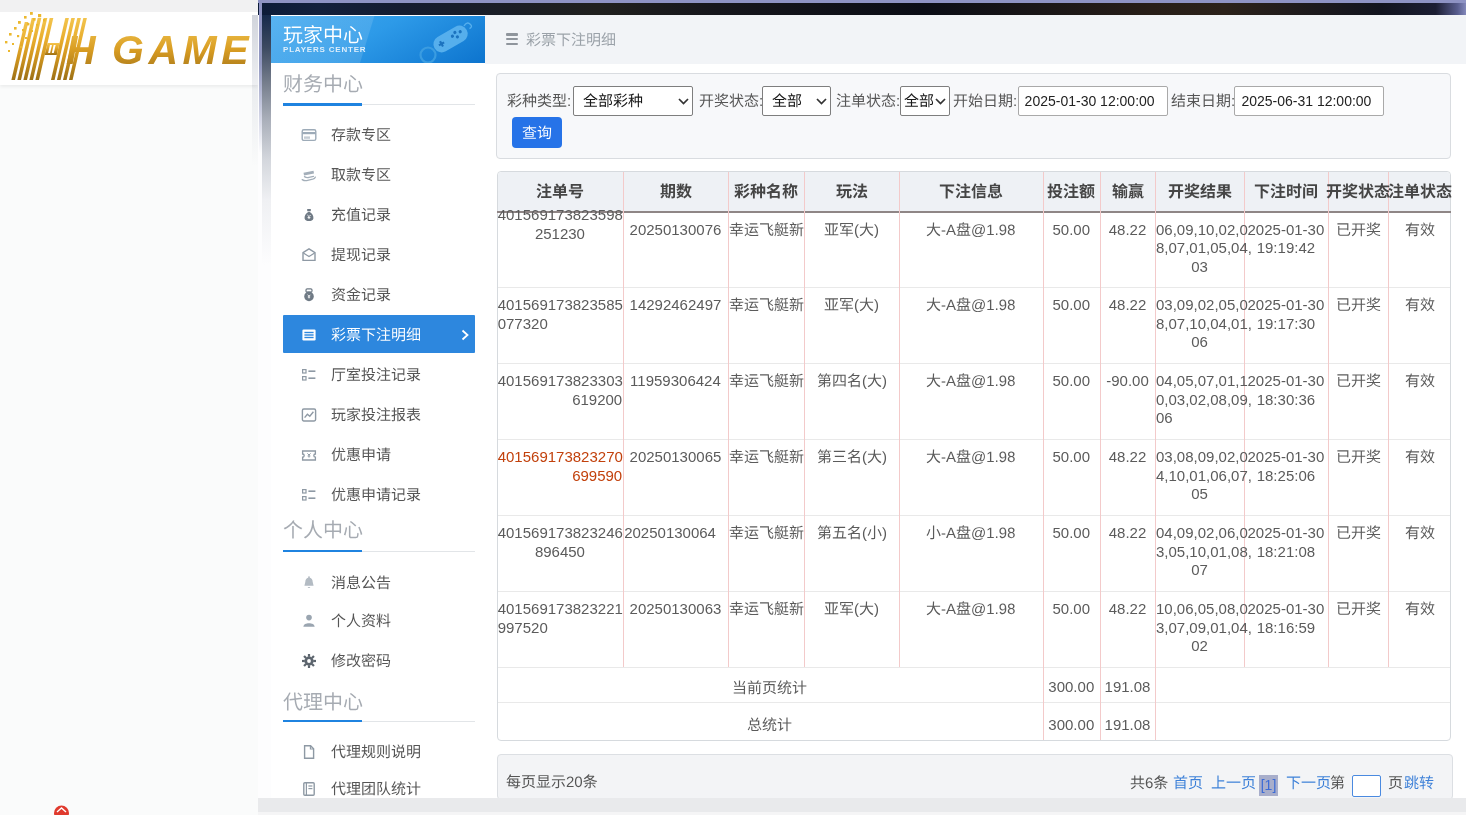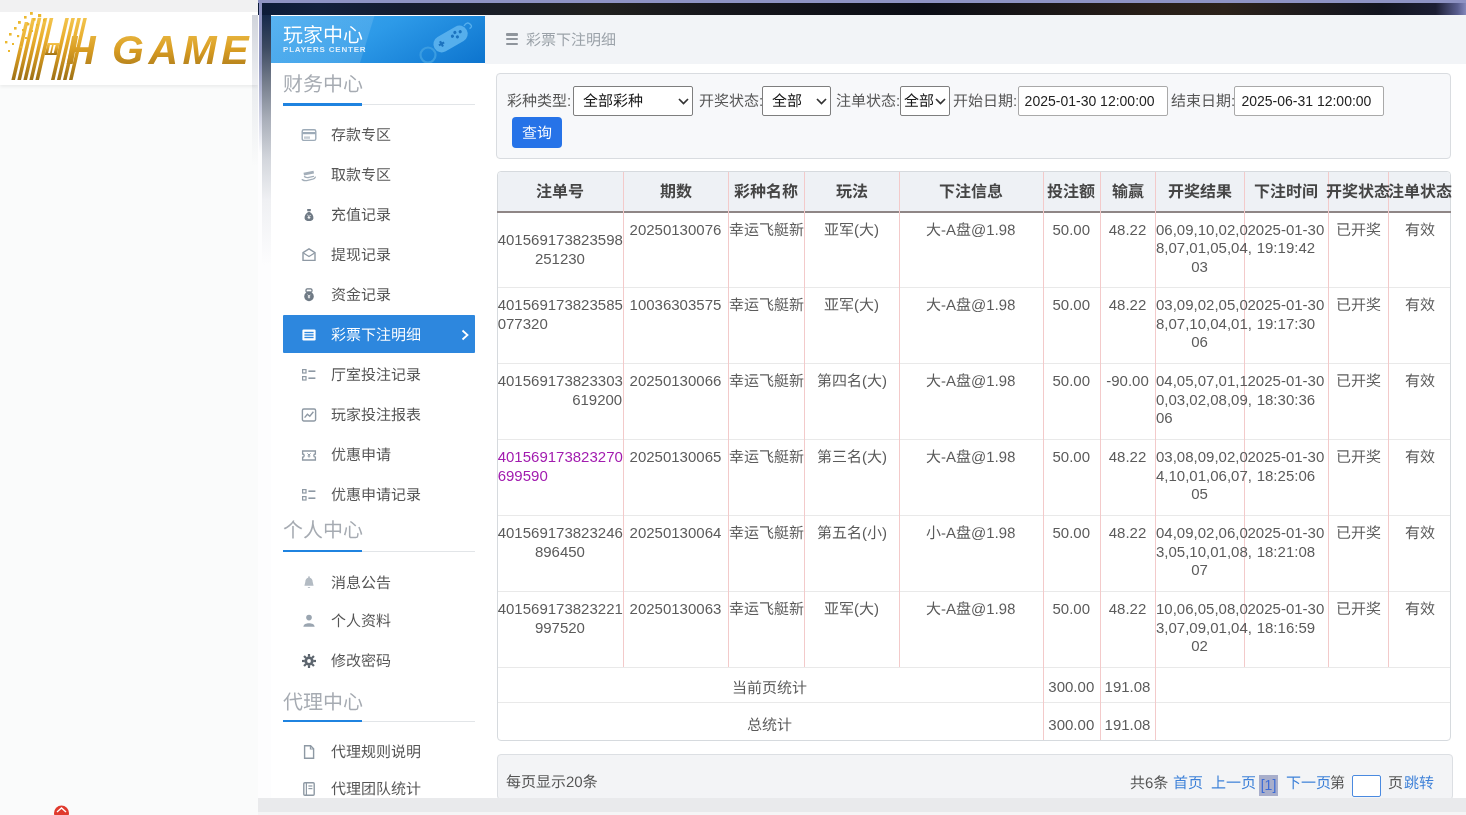--- a/index.html
+++ b/index.html
@@ -608,21 +608,21 @@
     <use href="#gB5956" transform="translate(16.0 0) scale(0.01600 -0.01600)"></use>
     <use href="#gB72B6" transform="translate(32.0 0) scale(0.01600 -0.01600)"></use>
     <use href="#gB6001" transform="translate(48.0 0) scale(0.01600 -0.01600)"></use>
   </svg>
 <svg style="position:absolute;left:1387.8px;top:181.3px;" width="64.0" height="20.8" viewBox="0 -16.0 64.0 20.8" fill="#454545">
     <use href="#gB6CE8" transform="translate(0.0 0) scale(0.01600 -0.01600)"></use>
     <use href="#gB5355" transform="translate(16.0 0) scale(0.01600 -0.01600)"></use>
     <use href="#gB72B6" transform="translate(32.0 0) scale(0.01600 -0.01600)"></use>
     <use href="#gB6001" transform="translate(48.0 0) scale(0.01600 -0.01600)"></use>
   </svg>
-<div style="position:absolute;left:497.7px;top:231px;width:124.50000000000006px;height:60px;font:15px 'Liberation Sans',sans-serif;line-height:18.6px;color:#5b5b5b;text-align:center">401569173823598<br>251230</div>
+<div style="position:absolute;left:497.7px;top:206px;width:124.50000000000006px;height:60px;font:15px 'Liberation Sans',sans-serif;line-height:18.6px;color:#5b5b5b;text-align:center">401569173823598<br>251230</div>
 <div style="position:absolute;left:624.2px;top:220.6px;width:102.5px;height:60px;font:15px 'Liberation Sans',sans-serif;line-height:18.6px;color:#5b5b5b;text-align:center">20250130076</div>
 <svg style="position:absolute;left:728.5px;top:219.5px;" width="75.0" height="19.5" viewBox="0 -15.0 75.0 19.5" fill="#5b5b5b">
     <use href="#gR5E78" transform="translate(0.0 0) scale(0.01500 -0.01500)"></use>
     <use href="#gR8FD0" transform="translate(15.0 0) scale(0.01500 -0.01500)"></use>
     <use href="#gR98DE" transform="translate(30.0 0) scale(0.01500 -0.01500)"></use>
     <use href="#gR8247" transform="translate(45.0 0) scale(0.01500 -0.01500)"></use>
     <use href="#gR65B0" transform="translate(60.0 0) scale(0.01500 -0.01500)"></use>
   </svg>
 <svg style="position:absolute;left:824.1px;top:219.5px;" width="55.0" height="19.5" viewBox="0 -15.0 55.0 19.5" fill="#5b5b5b">
     <use href="#gR4E9A" transform="translate(0.0 0) scale(0.01500 -0.01500)"></use>
@@ -649,21 +649,21 @@
 <svg style="position:absolute;left:1335.6px;top:219.5px;" width="45.0" height="19.5" viewBox="0 -15.0 45.0 19.5" fill="#5b5b5b">
     <use href="#gR5DF2" transform="translate(0.0 0) scale(0.01500 -0.01500)"></use>
     <use href="#gR5F00" transform="translate(15.0 0) scale(0.01500 -0.01500)"></use>
     <use href="#gR5956" transform="translate(30.0 0) scale(0.01500 -0.01500)"></use>
   </svg>
 <svg style="position:absolute;left:1404.8px;top:219.5px;" width="30.0" height="19.5" viewBox="0 -15.0 30.0 19.5" fill="#5b5b5b">
     <use href="#gR6709" transform="translate(0.0 0) scale(0.01500 -0.01500)"></use>
     <use href="#gR6548" transform="translate(15.0 0) scale(0.01500 -0.01500)"></use>
   </svg>
 <div style="position:absolute;left:497.7px;top:296.2px;width:124.50000000000006px;height:60px;font:15px 'Liberation Sans',sans-serif;line-height:18.6px;color:#5b5b5b;text-align:left">401569173823585<br>077320</div>
-<div style="position:absolute;left:624.2px;top:296.2px;width:102.5px;height:60px;font:15px 'Liberation Sans',sans-serif;line-height:18.6px;color:#5b5b5b;text-align:center">10036303575</div>
+<div style="position:absolute;left:624.2px;top:296.2px;width:102.5px;height:60px;font:15px 'Liberation Sans',sans-serif;line-height:18.6px;color:#5b5b5b;text-align:center">14292462497</div>
 <svg style="position:absolute;left:728.5px;top:295.1px;" width="75.0" height="19.5" viewBox="0 -15.0 75.0 19.5" fill="#5b5b5b">
     <use href="#gR5E78" transform="translate(0.0 0) scale(0.01500 -0.01500)"></use>
     <use href="#gR8FD0" transform="translate(15.0 0) scale(0.01500 -0.01500)"></use>
     <use href="#gR98DE" transform="translate(30.0 0) scale(0.01500 -0.01500)"></use>
     <use href="#gR8247" transform="translate(45.0 0) scale(0.01500 -0.01500)"></use>
     <use href="#gR65B0" transform="translate(60.0 0) scale(0.01500 -0.01500)"></use>
   </svg>
 <svg style="position:absolute;left:824.1px;top:295.1px;" width="55.0" height="19.5" viewBox="0 -15.0 55.0 19.5" fill="#5b5b5b">
     <use href="#gR4E9A" transform="translate(0.0 0) scale(0.01500 -0.01500)"></use>
     <use href="#gR519B" transform="translate(15.0 0) scale(0.01500 -0.01500)"></use>
@@ -689,21 +689,21 @@
 <svg style="position:absolute;left:1335.6px;top:295.1px;" width="45.0" height="19.5" viewBox="0 -15.0 45.0 19.5" fill="#5b5b5b">
     <use href="#gR5DF2" transform="translate(0.0 0) scale(0.01500 -0.01500)"></use>
     <use href="#gR5F00" transform="translate(15.0 0) scale(0.01500 -0.01500)"></use>
     <use href="#gR5956" transform="translate(30.0 0) scale(0.01500 -0.01500)"></use>
   </svg>
 <svg style="position:absolute;left:1404.8px;top:295.1px;" width="30.0" height="19.5" viewBox="0 -15.0 30.0 19.5" fill="#5b5b5b">
     <use href="#gR6709" transform="translate(0.0 0) scale(0.01500 -0.01500)"></use>
     <use href="#gR6548" transform="translate(15.0 0) scale(0.01500 -0.01500)"></use>
   </svg>
 <div style="position:absolute;left:497.7px;top:372.2px;width:124.50000000000006px;height:60px;font:15px 'Liberation Sans',sans-serif;line-height:18.6px;color:#5b5b5b;text-align:right">401569173823303<br>619200</div>
-<div style="position:absolute;left:624.2px;top:372.2px;width:102.5px;height:60px;font:15px 'Liberation Sans',sans-serif;line-height:18.6px;color:#5b5b5b;text-align:center">20250130066</div>
+<div style="position:absolute;left:624.2px;top:372.2px;width:102.5px;height:60px;font:15px 'Liberation Sans',sans-serif;line-height:18.6px;color:#5b5b5b;text-align:center">11959306424</div>
 <svg style="position:absolute;left:728.5px;top:371.1px;" width="75.0" height="19.5" viewBox="0 -15.0 75.0 19.5" fill="#5b5b5b">
     <use href="#gR5E78" transform="translate(0.0 0) scale(0.01500 -0.01500)"></use>
     <use href="#gR8FD0" transform="translate(15.0 0) scale(0.01500 -0.01500)"></use>
     <use href="#gR98DE" transform="translate(30.0 0) scale(0.01500 -0.01500)"></use>
     <use href="#gR8247" transform="translate(45.0 0) scale(0.01500 -0.01500)"></use>
     <use href="#gR65B0" transform="translate(60.0 0) scale(0.01500 -0.01500)"></use>
   </svg>
 <svg style="position:absolute;left:816.6px;top:371.1px;" width="70.0" height="19.5" viewBox="0 -15.0 70.0 19.5" fill="#5b5b5b">
     <use href="#gR7B2C" transform="translate(0.0 0) scale(0.01500 -0.01500)"></use>
     <use href="#gR56DB" transform="translate(15.0 0) scale(0.01500 -0.01500)"></use>
@@ -729,21 +729,21 @@
 <div style="position:absolute;left:1245.1px;top:372.2px;width:81.60000000000014px;height:60px;font:15px 'Liberation Sans',sans-serif;line-height:18.6px;color:#5b5b5b;text-align:center">2025-01-30<br>18:30:36</div>
 <svg style="position:absolute;left:1335.6px;top:371.1px;" width="45.0" height="19.5" viewBox="0 -15.0 45.0 19.5" fill="#5b5b5b">
     <use href="#gR5DF2" transform="translate(0.0 0) scale(0.01500 -0.01500)"></use>
     <use href="#gR5F00" transform="translate(15.0 0) scale(0.01500 -0.01500)"></use>
     <use href="#gR5956" transform="translate(30.0 0) scale(0.01500 -0.01500)"></use>
   </svg>
 <svg style="position:absolute;left:1404.8px;top:371.1px;" width="30.0" height="19.5" viewBox="0 -15.0 30.0 19.5" fill="#5b5b5b">
     <use href="#gR6709" transform="translate(0.0 0) scale(0.01500 -0.01500)"></use>
     <use href="#gR6548" transform="translate(15.0 0) scale(0.01500 -0.01500)"></use>
   </svg>
-<div style="position:absolute;left:497.7px;top:448.2px;width:124.50000000000006px;height:60px;font:15px 'Liberation Sans',sans-serif;line-height:18.6px;color:#a21caf;text-align:left">401569173823270<br>699590</div>
+<div style="position:absolute;left:497.7px;top:448.2px;width:124.50000000000006px;height:60px;font:15px 'Liberation Sans',sans-serif;line-height:18.6px;color:#c2410c;text-align:right">401569173823270<br>699590</div>
 <div style="position:absolute;left:624.2px;top:448.2px;width:102.5px;height:60px;font:15px 'Liberation Sans',sans-serif;line-height:18.6px;color:#5b5b5b;text-align:center">20250130065</div>
 <svg style="position:absolute;left:728.5px;top:447.1px;" width="75.0" height="19.5" viewBox="0 -15.0 75.0 19.5" fill="#5b5b5b">
     <use href="#gR5E78" transform="translate(0.0 0) scale(0.01500 -0.01500)"></use>
     <use href="#gR8FD0" transform="translate(15.0 0) scale(0.01500 -0.01500)"></use>
     <use href="#gR98DE" transform="translate(30.0 0) scale(0.01500 -0.01500)"></use>
     <use href="#gR8247" transform="translate(45.0 0) scale(0.01500 -0.01500)"></use>
     <use href="#gR65B0" transform="translate(60.0 0) scale(0.01500 -0.01500)"></use>
   </svg>
 <svg style="position:absolute;left:816.6px;top:447.1px;" width="70.0" height="19.5" viewBox="0 -15.0 70.0 19.5" fill="#5b5b5b">
     <use href="#gR7B2C" transform="translate(0.0 0) scale(0.01500 -0.01500)"></use>
@@ -771,21 +771,21 @@
 <svg style="position:absolute;left:1335.6px;top:447.1px;" width="45.0" height="19.5" viewBox="0 -15.0 45.0 19.5" fill="#5b5b5b">
     <use href="#gR5DF2" transform="translate(0.0 0) scale(0.01500 -0.01500)"></use>
     <use href="#gR5F00" transform="translate(15.0 0) scale(0.01500 -0.01500)"></use>
     <use href="#gR5956" transform="translate(30.0 0) scale(0.01500 -0.01500)"></use>
   </svg>
 <svg style="position:absolute;left:1404.8px;top:447.1px;" width="30.0" height="19.5" viewBox="0 -15.0 30.0 19.5" fill="#5b5b5b">
     <use href="#gR6709" transform="translate(0.0 0) scale(0.01500 -0.01500)"></use>
     <use href="#gR6548" transform="translate(15.0 0) scale(0.01500 -0.01500)"></use>
   </svg>
 <div style="position:absolute;left:497.7px;top:524.2px;width:124.50000000000006px;height:60px;font:15px 'Liberation Sans',sans-serif;line-height:18.6px;color:#5b5b5b;text-align:center">401569173823246<br>896450</div>
-<div style="position:absolute;left:624.2px;top:524.2px;width:102.5px;height:60px;font:15px 'Liberation Sans',sans-serif;line-height:18.6px;color:#5b5b5b;text-align:center">20250130064</div>
+<div style="position:absolute;left:624.2px;top:524.2px;width:102.5px;height:60px;font:15px 'Liberation Sans',sans-serif;line-height:18.6px;color:#5b5b5b;text-align:left">20250130064</div>
 <svg style="position:absolute;left:728.5px;top:523.1px;" width="75.0" height="19.5" viewBox="0 -15.0 75.0 19.5" fill="#5b5b5b">
     <use href="#gR5E78" transform="translate(0.0 0) scale(0.01500 -0.01500)"></use>
     <use href="#gR8FD0" transform="translate(15.0 0) scale(0.01500 -0.01500)"></use>
     <use href="#gR98DE" transform="translate(30.0 0) scale(0.01500 -0.01500)"></use>
     <use href="#gR8247" transform="translate(45.0 0) scale(0.01500 -0.01500)"></use>
     <use href="#gR65B0" transform="translate(60.0 0) scale(0.01500 -0.01500)"></use>
   </svg>
 <svg style="position:absolute;left:816.6px;top:523.1px;" width="70.0" height="19.5" viewBox="0 -15.0 70.0 19.5" fill="#5b5b5b">
     <use href="#gR7B2C" transform="translate(0.0 0) scale(0.01500 -0.01500)"></use>
     <use href="#gR4E94" transform="translate(15.0 0) scale(0.01500 -0.01500)"></use>
@@ -811,21 +811,21 @@
 <div style="position:absolute;left:1245.1px;top:524.2px;width:81.60000000000014px;height:60px;font:15px 'Liberation Sans',sans-serif;line-height:18.6px;color:#5b5b5b;text-align:center">2025-01-30<br>18:21:08</div>
 <svg style="position:absolute;left:1335.6px;top:523.1px;" width="45.0" height="19.5" viewBox="0 -15.0 45.0 19.5" fill="#5b5b5b">
     <use href="#gR5DF2" transform="translate(0.0 0) scale(0.01500 -0.01500)"></use>
     <use href="#gR5F00" transform="translate(15.0 0) scale(0.01500 -0.01500)"></use>
     <use href="#gR5956" transform="translate(30.0 0) scale(0.01500 -0.01500)"></use>
   </svg>
 <svg style="position:absolute;left:1404.8px;top:523.1px;" width="30.0" height="19.5" viewBox="0 -15.0 30.0 19.5" fill="#5b5b5b">
     <use href="#gR6709" transform="translate(0.0 0) scale(0.01500 -0.01500)"></use>
     <use href="#gR6548" transform="translate(15.0 0) scale(0.01500 -0.01500)"></use>
   </svg>
-<div style="position:absolute;left:497.7px;top:600.2px;width:124.50000000000006px;height:60px;font:15px 'Liberation Sans',sans-serif;line-height:18.6px;color:#5b5b5b;text-align:center">401569173823221<br>997520</div>
+<div style="position:absolute;left:497.7px;top:600.2px;width:124.50000000000006px;height:60px;font:15px 'Liberation Sans',sans-serif;line-height:18.6px;color:#5b5b5b;text-align:left">401569173823221<br>997520</div>
 <div style="position:absolute;left:624.2px;top:600.2px;width:102.5px;height:60px;font:15px 'Liberation Sans',sans-serif;line-height:18.6px;color:#5b5b5b;text-align:center">20250130063</div>
 <svg style="position:absolute;left:728.5px;top:599.1px;" width="75.0" height="19.5" viewBox="0 -15.0 75.0 19.5" fill="#5b5b5b">
     <use href="#gR5E78" transform="translate(0.0 0) scale(0.01500 -0.01500)"></use>
     <use href="#gR8FD0" transform="translate(15.0 0) scale(0.01500 -0.01500)"></use>
     <use href="#gR98DE" transform="translate(30.0 0) scale(0.01500 -0.01500)"></use>
     <use href="#gR8247" transform="translate(45.0 0) scale(0.01500 -0.01500)"></use>
     <use href="#gR65B0" transform="translate(60.0 0) scale(0.01500 -0.01500)"></use>
   </svg>
 <svg style="position:absolute;left:824.1px;top:599.1px;" width="55.0" height="19.5" viewBox="0 -15.0 55.0 19.5" fill="#5b5b5b">
     <use href="#gR4E9A" transform="translate(0.0 0) scale(0.01500 -0.01500)"></use>

